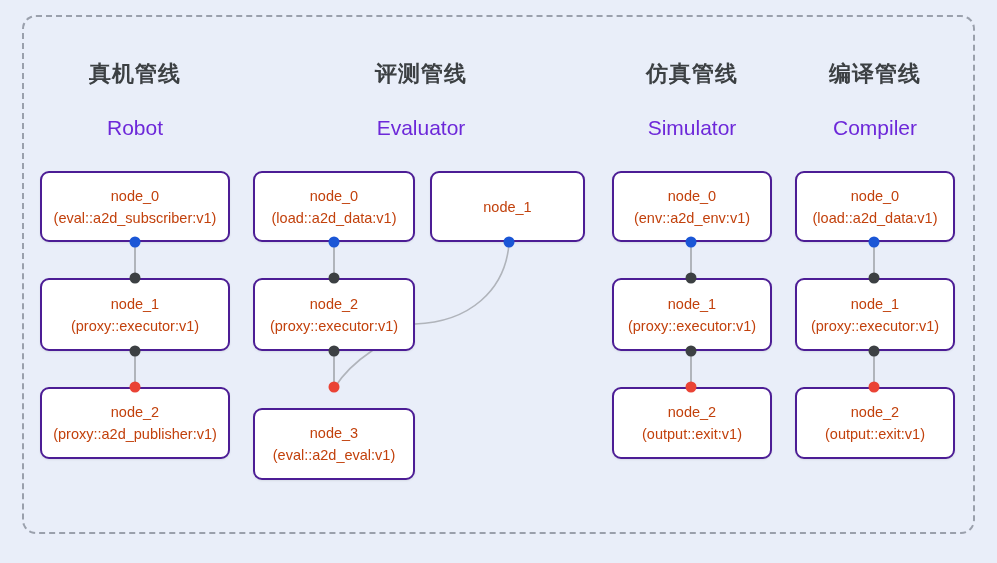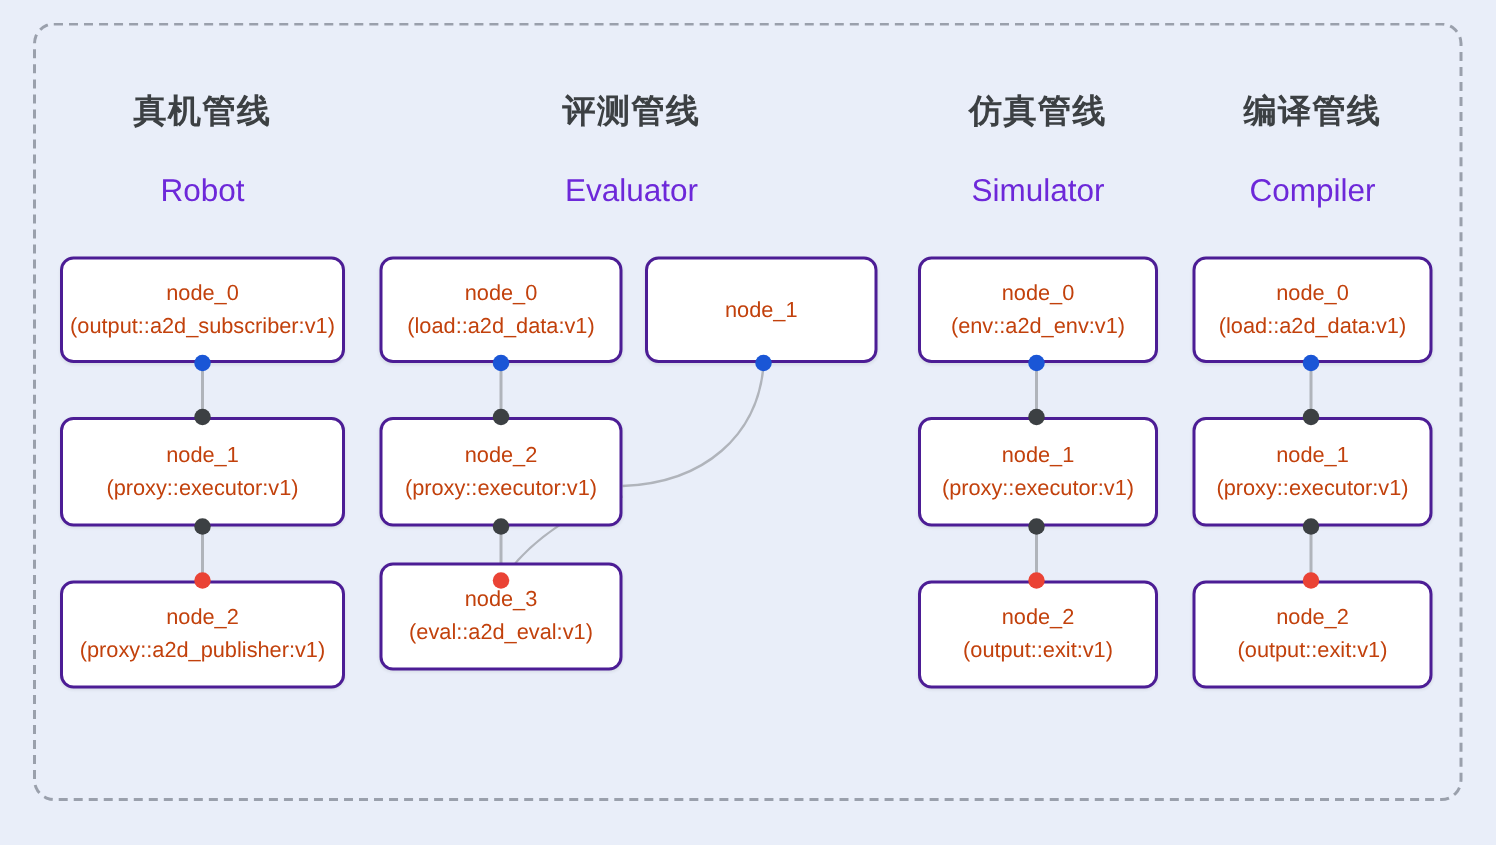--- a/index.html
+++ b/index.html
@@ -134,21 +134,21 @@
     <div class="col-title-cn">仿真管线</div>
     <div class="col-title-en">Simulator</div>
   </div>
   <div class="col-head" style="left:795px; top:62px; width:160px;">
     <div class="col-title-cn">编译管线</div>
     <div class="col-title-en">Compiler</div>
   </div>
 
   <div class="node" style="left:40px; top:171px; width:190px; height:71px;">
     <div class="node-id">node_0</div>
-    <div class="node-spec">(output::a2d_subscriber:v1)</div>
+    <div class="node-spec">(eval::a2d_subscriber:v1)</div>
   </div>
   <div class="node" style="left:40px; top:278px; width:190px; height:73px;">
     <div class="node-id">node_1</div>
     <div class="node-spec">(proxy::executor:v1)</div>
   </div>
   <div class="node" style="left:40px; top:387px; width:190px; height:72px;">
     <div class="node-id">node_2</div>
     <div class="node-spec">(proxy::a2d_publisher:v1)</div>
   </div>
   <div class="port port-out" style="left:135px; top:242px;"></div>
@@ -160,21 +160,21 @@
     <div class="node-id">node_0</div>
     <div class="node-spec">(load::a2d_data:v1)</div>
   </div>
   <div class="node" style="left:430px; top:171px; width:155px; height:71px;">
     <div class="node-id">node_1</div>
   </div>
   <div class="node" style="left:253px; top:278px; width:162px; height:73px;">
     <div class="node-id">node_2</div>
     <div class="node-spec">(proxy::executor:v1)</div>
   </div>
-  <div class="node" style="left:253px; top:375px; width:162px; height:72px;">
+  <div class="node" style="left:253px; top:408px; width:162px; height:72px;">
     <div class="node-id">node_3</div>
     <div class="node-spec">(eval::a2d_eval:v1)</div>
   </div>
   <div class="port port-out" style="left:334px; top:242px;"></div>
   <div class="port port-out" style="left:509px; top:242px;"></div>
   <div class="port port-in" style="left:334px; top:278px;"></div>
   <div class="port port-in" style="left:334px; top:351px;"></div>
   <div class="port port-exit" style="left:334px; top:387px;"></div>
 
   <div class="node" style="left:612px; top:171px; width:160px; height:71px;">

